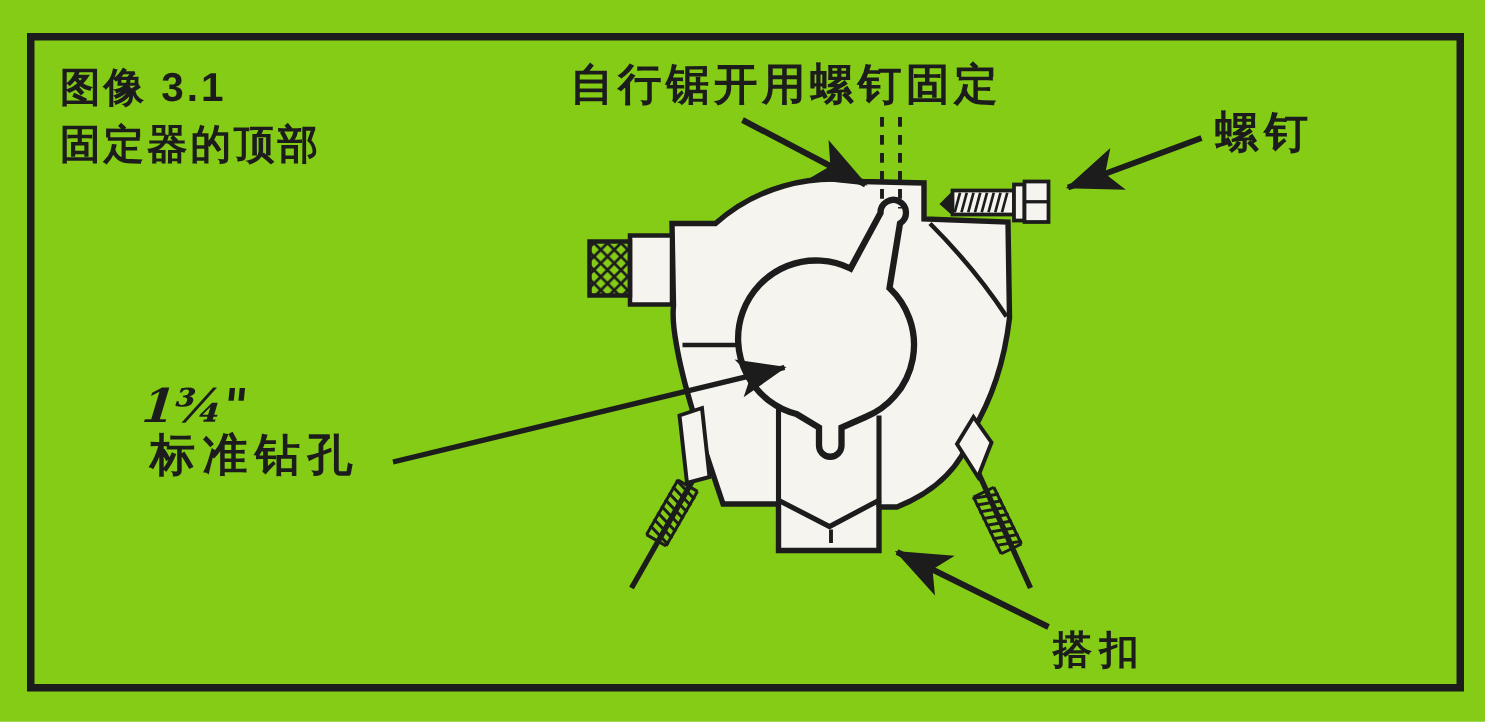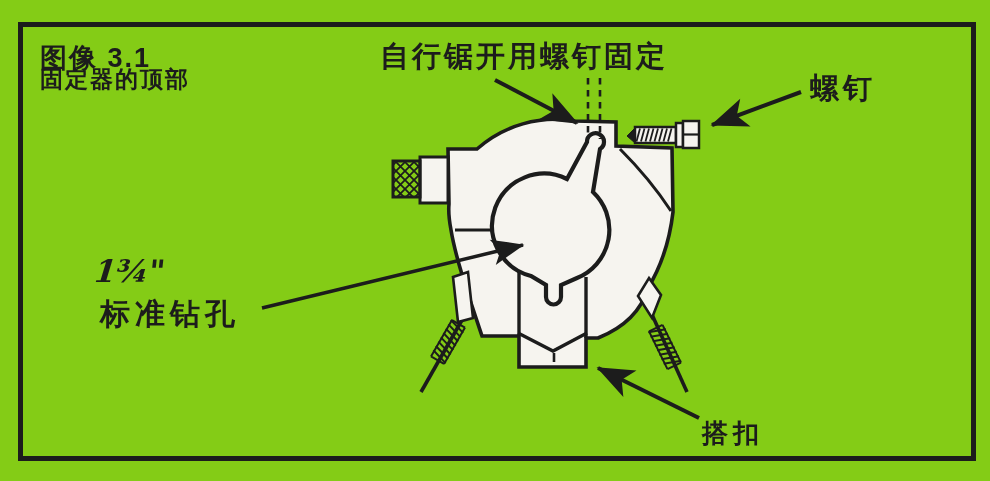--- a/index.html
+++ b/index.html
@@ -18,30 +18,30 @@
     box-sizing:border-box;
   }
   svg.diagram{position:absolute;left:0;top:0;}
   .lbl{
     position:absolute;
     font-weight:700;
     white-space:nowrap;
     color:#1c1c1c;
   }
   .caption-line1{left:40px;top:40px;font-size:27px;letter-spacing:2px;}
-  .caption-line2{left:40px;top:64px;font-size:23px;letter-spacing:2px;}
+  .caption-line2{left:40px;top:78px;font-size:27px;letter-spacing:2px;}
   .saw-label{left:349px;top:37px;font-size:29px;letter-spacing:3px;margin-left:31px;}
   .screw-label{left:810px;top:69px;font-size:29px;letter-spacing:4px;font-family:Liberation Serif, serif;}
   .hole-size-label{
     left:95px;top:253px;font-size:31px;
     font-family:"DejaVu Serif", serif;
     font-style:italic;font-weight:700;
     transform:skewX(-6deg);
   }
-  .hole-label{left:100px;top:294px;font-size:30px;letter-spacing:5px;}
+  .hole-label{left:100px;top:283px;font-size:30px;letter-spacing:5px;}
   .clasp-label{left:702px;top:416px;font-size:26px;letter-spacing:5px;font-family:Liberation Mono, monospace;}
 </style>
 </head>
 <body>
 
 <div class="stage">
 
   <div class="frame"></div>
 
   <svg class="diagram" width="990" height="481" viewBox="0 0 990 481">

